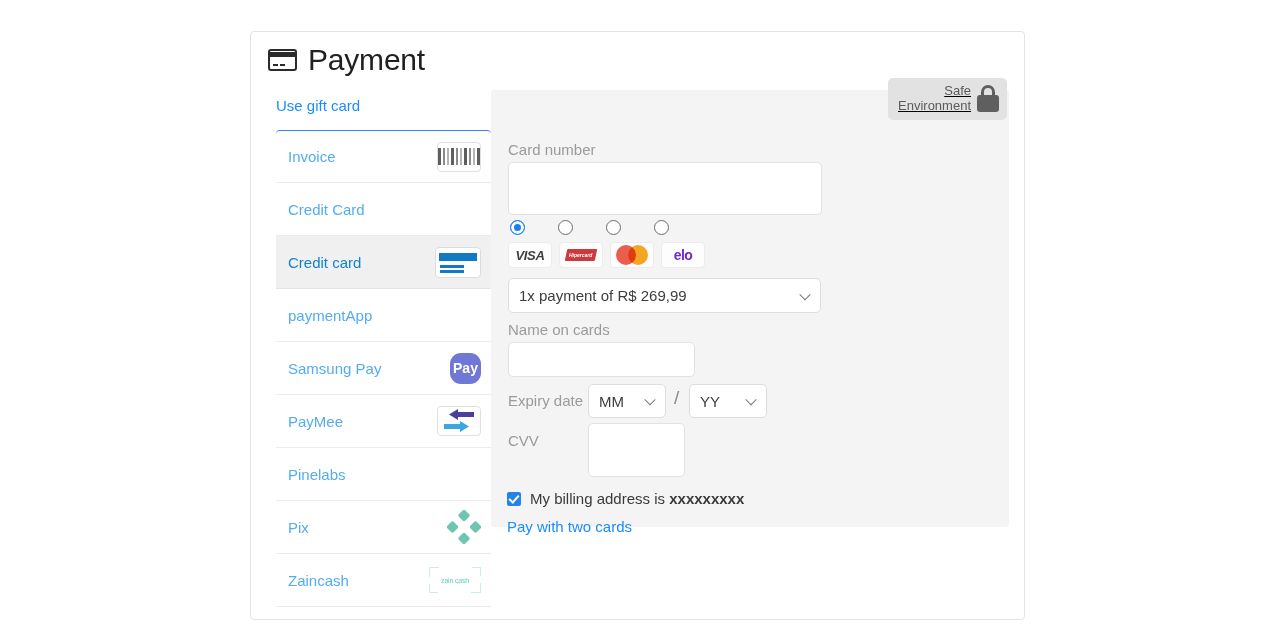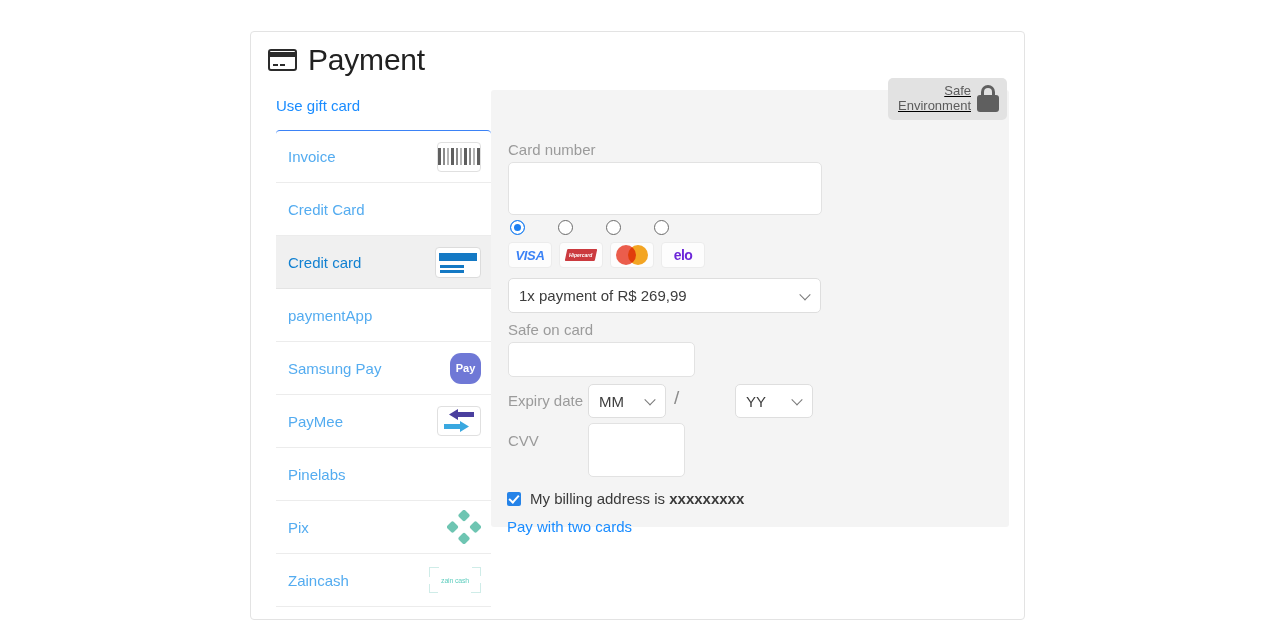--- a/index.html
+++ b/index.html
@@ -125,21 +125,21 @@
     background: #1479c4;
     box-shadow: 0 5px 0 0 #1479c4;
   }
 
   
   .ic-samsung {
     width: 31px; height: 31px;
     background: #6f78d6;
     border-radius: 11px;
     color: #fff;
-    font-size: 11px;
+    font-size: 14px;
     display: flex; align-items: center; justify-content: center;
     font-weight: 600;
   }
 
   
   .ic-paymee {
     width: 44px; height: 30px;
     background: #fff;
     border: 1px solid #e0e0e0;
     border-radius: 4px;
@@ -222,21 +222,21 @@
   .brand {
     width: 44px; height: 26px;
     background: #fdfdfd;
     border: 1px solid #ececec;
     border-radius: 4px;
     display: flex; align-items: center; justify-content: center;
     cursor: pointer;
   }
   .brand-visa {
     font-size: 13px; font-weight: 700; font-style: italic;
-    color: #3b82f6; letter-spacing: -0.3px;
+    color: #404040; letter-spacing: -0.3px;
   }
   .hipercard {
     width: 30px; height: 12px;
     background: #cb3a3f;
     transform: skewX(-12deg);
     display: flex; align-items: center; justify-content: center;
     border-radius: 1px;
   }
   .hipercard span {
     font-size: 5px; color: #fff; font-style: italic; font-weight: 700;
@@ -278,21 +278,21 @@
     position: absolute; left: 17px; top: 252px;
     width: 187px; height: 35px;
   }
 
   .lbl-expiry { position: absolute; left: 17px; top: 302px; }
   .sel-mm { position: absolute; left: 97px; top: 294px; width: 78px; height: 33px; }
   .slash {
     position: absolute; left: 183px; top: 297px;
     font-size: 19px; color: #8a8a8a;
   }
-  .sel-yy { position: absolute; left: 198px; top: 294px; width: 78px; height: 33px; margin-left: 46px; }
+  .sel-yy { position: absolute; left: 198px; top: 294px; width: 78px; height: 33px; }
 
   .lbl-cvv { position: absolute; left: 17px; top: 342px; }
   .in-cvv {
     position: absolute; left: 97px; top: 333px;
     width: 97px; height: 54px;
   }
 
   .billing-row {
     position: absolute; left: 16px; top: 400px;
     display: flex; align-items: center; gap: 9px;
@@ -483,21 +483,21 @@
         <span class="brand">
           <span class="brand-elo">elo</span>
         </span>
       </div>
 
       <div class="select-box sel-installments">
         <span class="val">1x payment of R$ 269,99</span>
         <span class="chev"></span>
       </div>
 
-      <div class="field-label lbl-name">Safe on card</div>
+      <div class="field-label lbl-name">Name on cards</div>
       <div class="text-input in-name"></div>
 
       <div class="field-label lbl-expiry">Expiry date</div>
       <div class="select-box sel-mm">
         <span class="val">MM</span>
         <span class="chev"></span>
       </div>
       <div class="slash">/</div>
       <div class="select-box sel-yy">
         <span class="val">YY</span>

